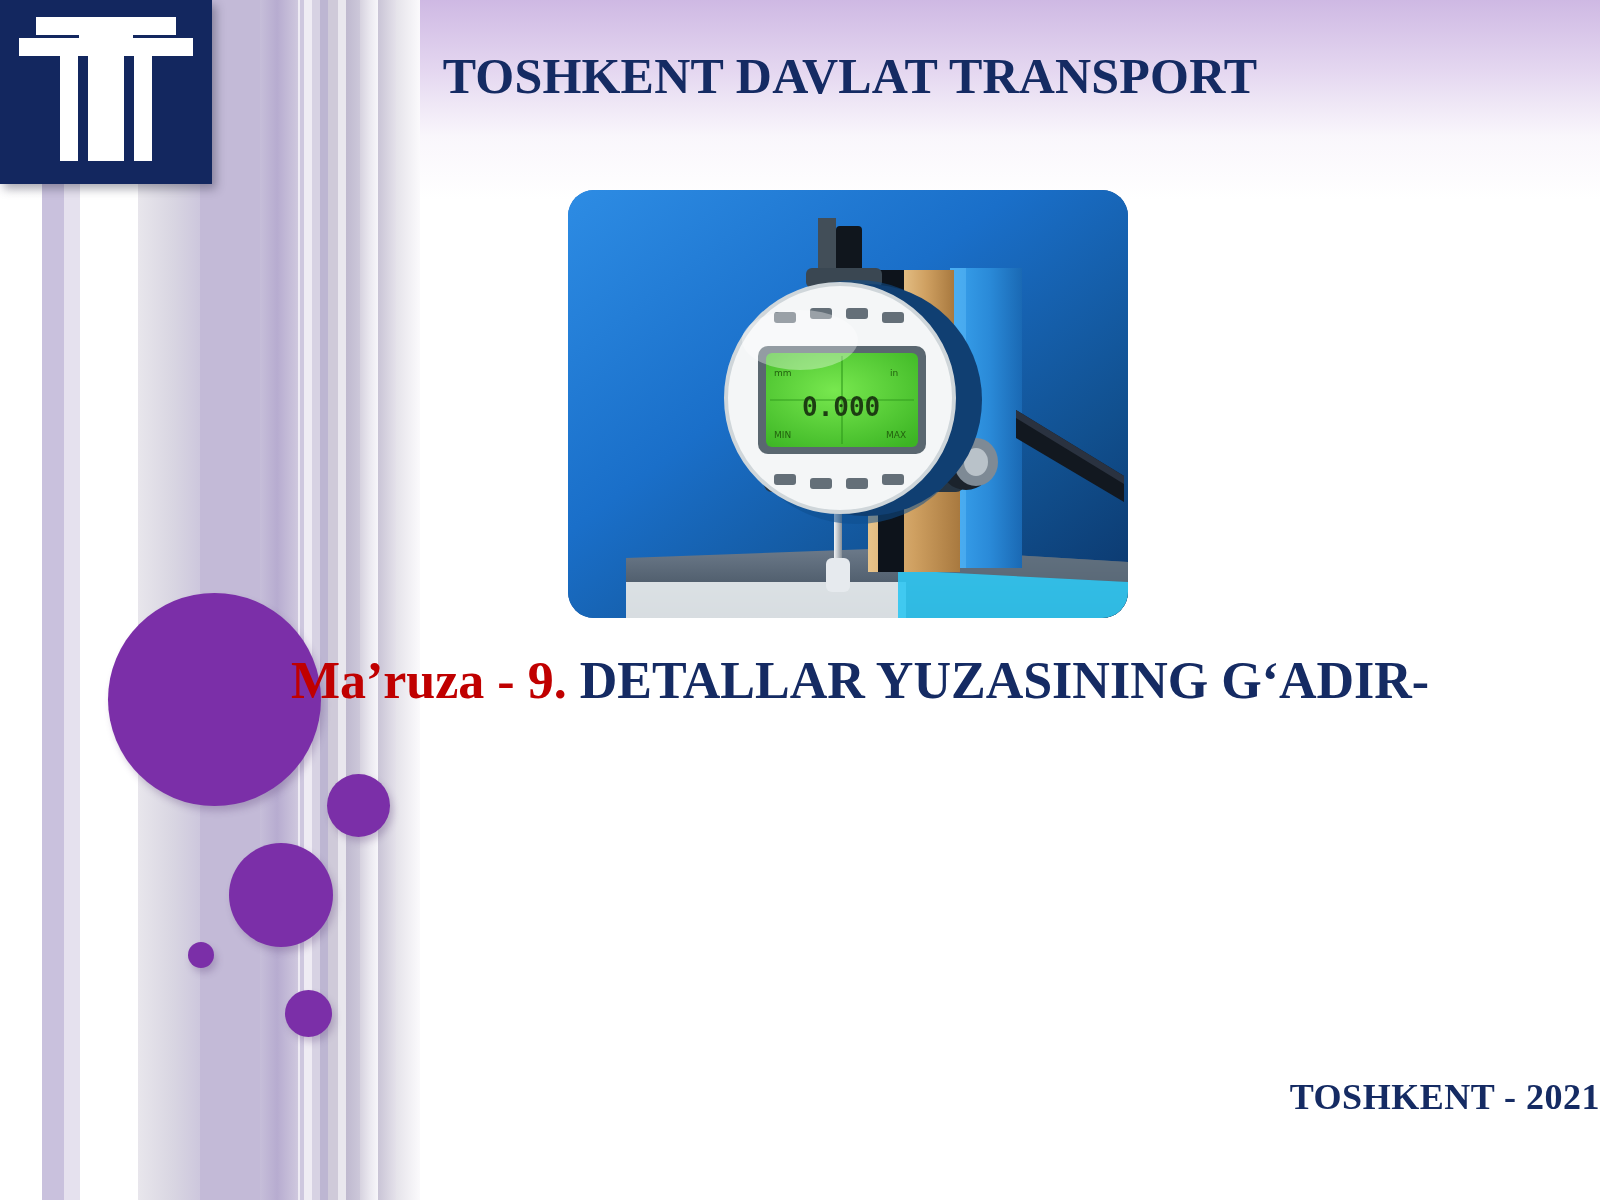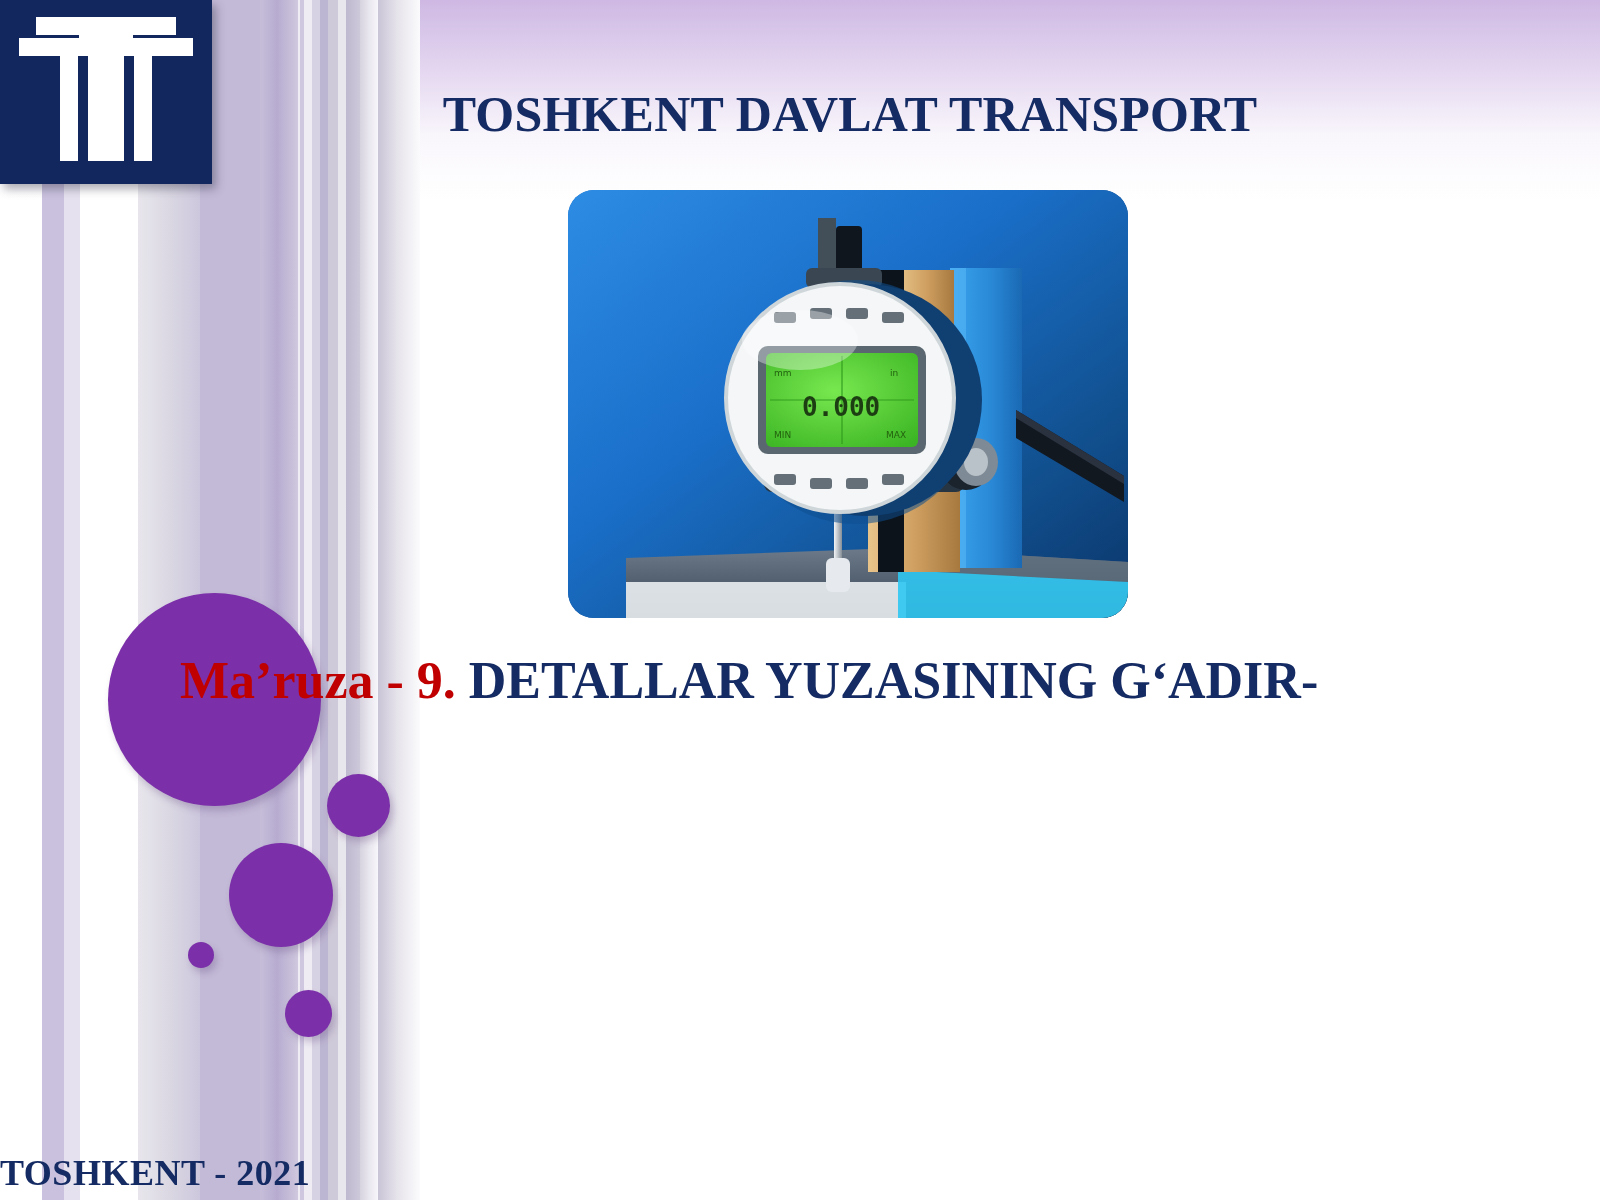--- a/index.html
+++ b/index.html
@@ -91,53 +91,53 @@
   .header-title {
     position: absolute;
     left: 340px; top: 48px;
     width: 1020px;
     text-align: center;
     color: #152b63;
     font-weight: bold;
     font-size: 50px;
     line-height: 1.14;
     letter-spacing: 0.2px;
-    margin-top: 38px;
   }
   .header-title .ln2 { display: block; padding-left: 150px; }
 
   
   .photo {
     position: absolute;
     left: 568px; top: 190px;
     width: 560px; height: 428px;
     border-radius: 26px;
     overflow: hidden;
     background: radial-gradient(circle at 28% 22%, #2b86de 0%, #1a6fc9 32%, #1356a5 62%, #0d3d7a 100%);
   }
   .photo svg { display: block; }
 
   
   .main-title {
     position: absolute;
     left: 180px; top: 648px;
     width: 1360px;
+    text-align: center;
     font-weight: bold;
     font-size: 52px;
     line-height: 1.28;
     color: #152b63;
   }
   .main-title .lecture-no { color: #c00000; }
 
   
   .footer {
     position: absolute;
-    left: 0; top: 1152px;
+    left: 0; top: 1076px;
     width: 1600px;
-    text-align: left;
+    text-align: right;
     color: #152b63;
     font-weight: bold;
     font-size: 36px;
     letter-spacing: 0.5px;
   }
 </style>
 </head>
 <body>
 
 <div id="slide">

